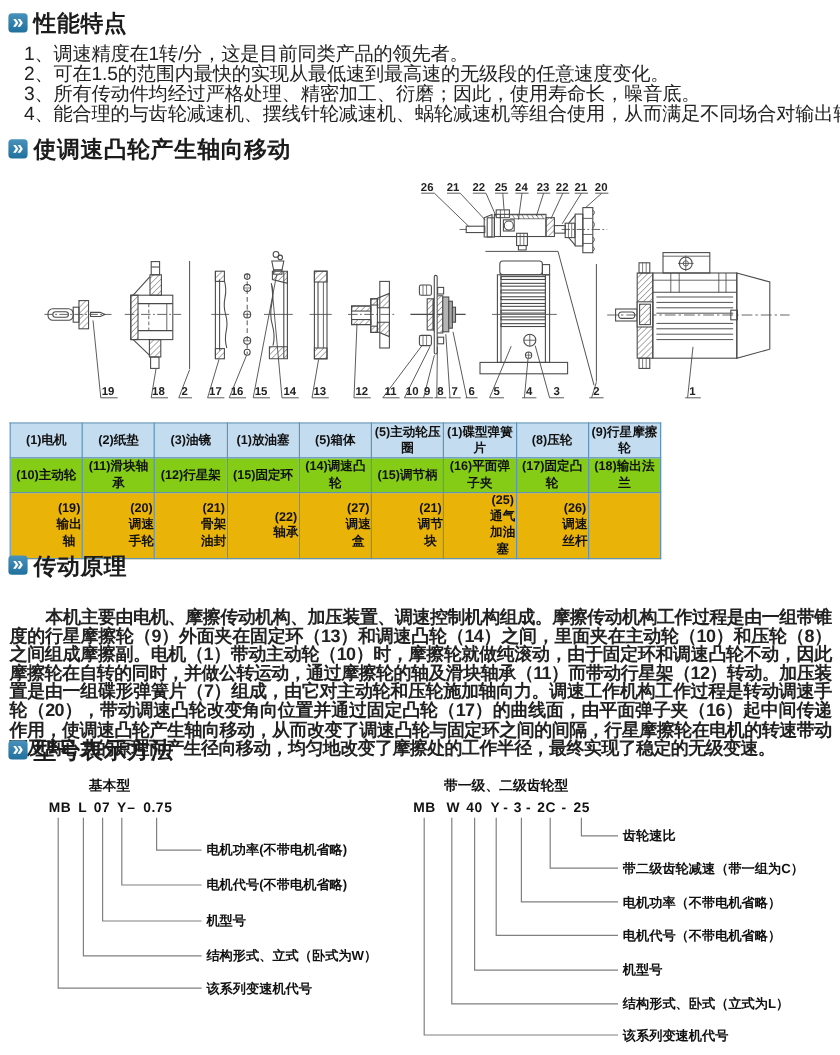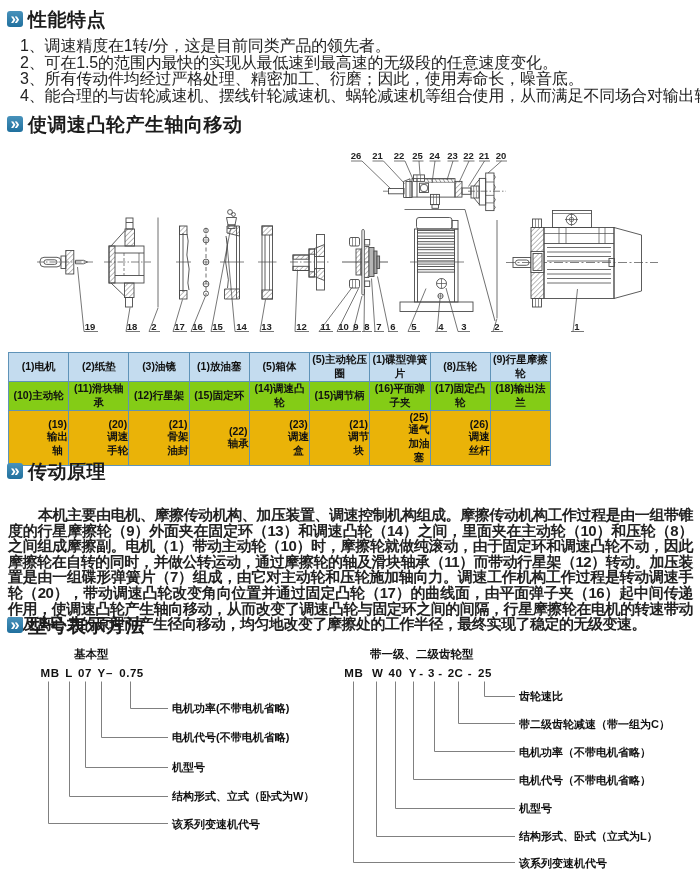--- a/index.html
+++ b/index.html
@@ -355,21 +355,21 @@
         <td>(15)调节柄</td>
         <td>(16)平面弹子夹</td>
         <td>(17)固定凸轮</td>
         <td>(18)输出法兰</td>
       </tr>
 <tr class="r3">
         <td>(19)输出轴</td>
         <td>(20)调速手轮</td>
         <td>(21)骨架油封</td>
         <td>(22)轴承</td>
-        <td>(23)调速盒</td>
+        <td>(27)调速盒</td>
         <td>(21)调节块</td>
         <td>(25)通气加油塞</td>
         <td>(26)调速丝杆</td>
         <td></td>
       </tr>
 </tbody>
   </table>
 
 <div class="hdr" style="top:462px">
     <span class="ic">»</span>

